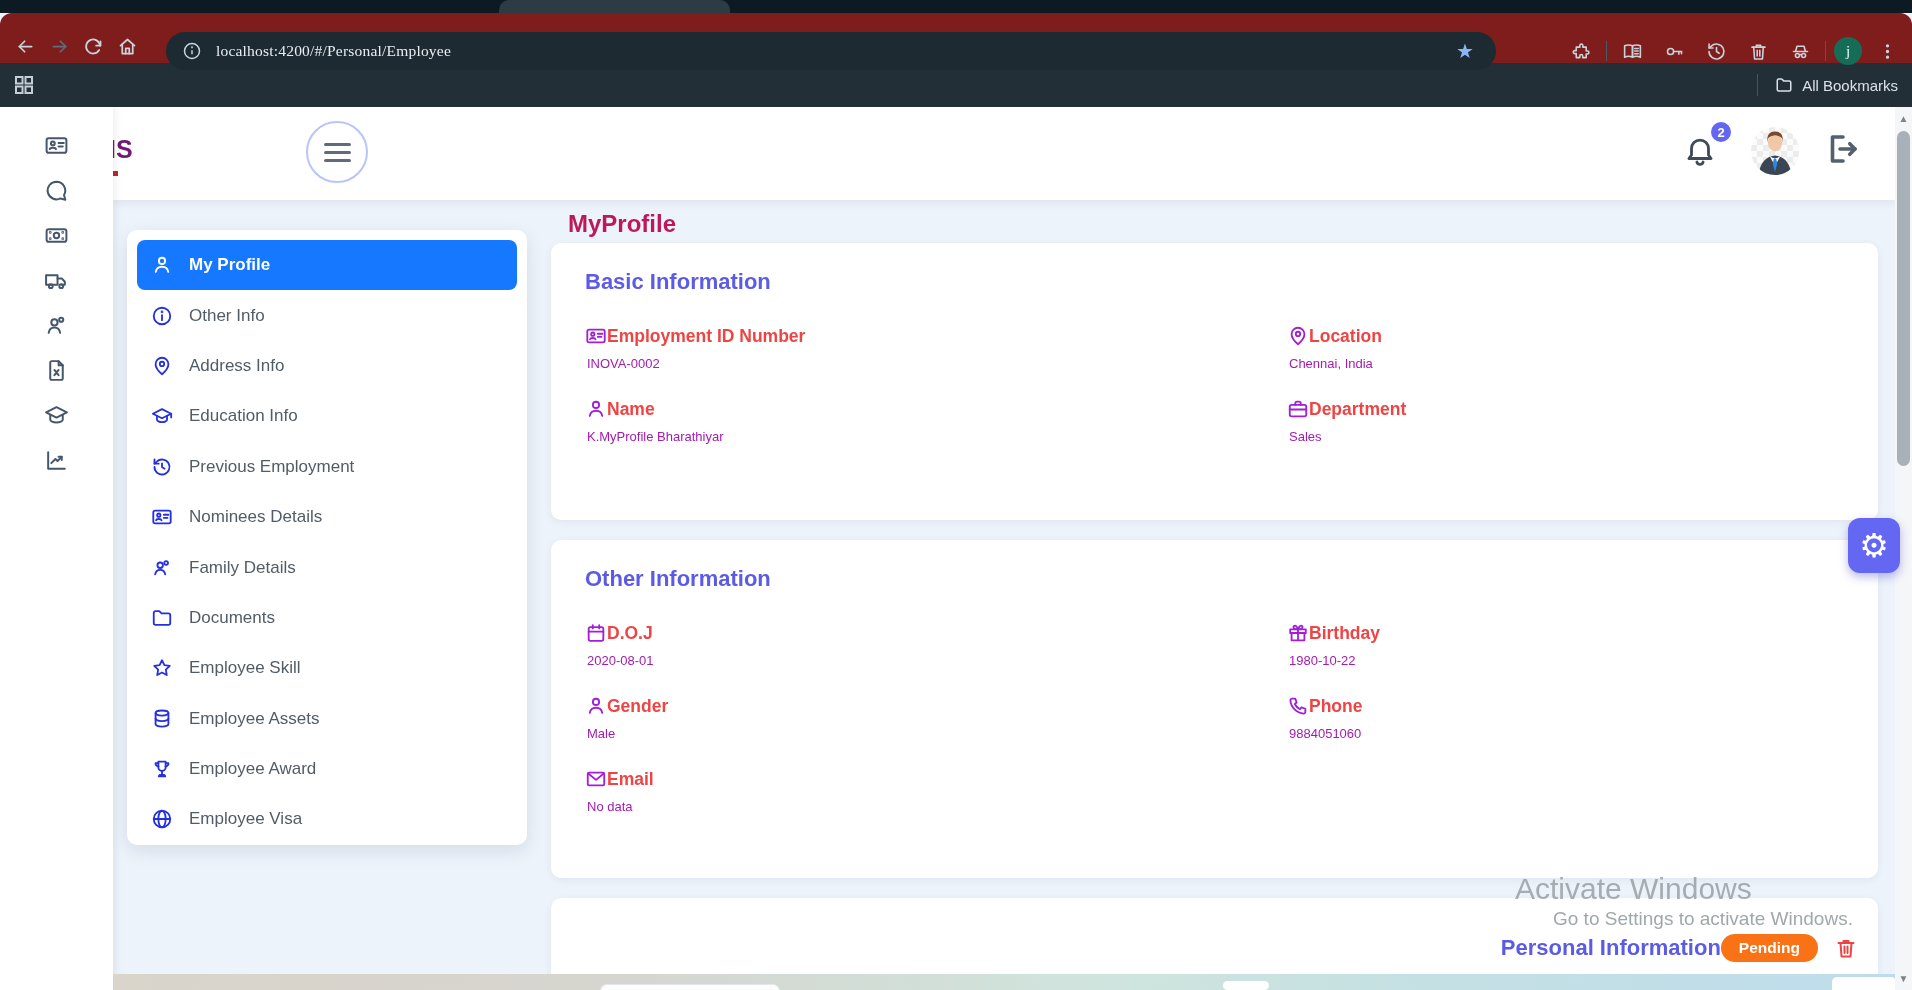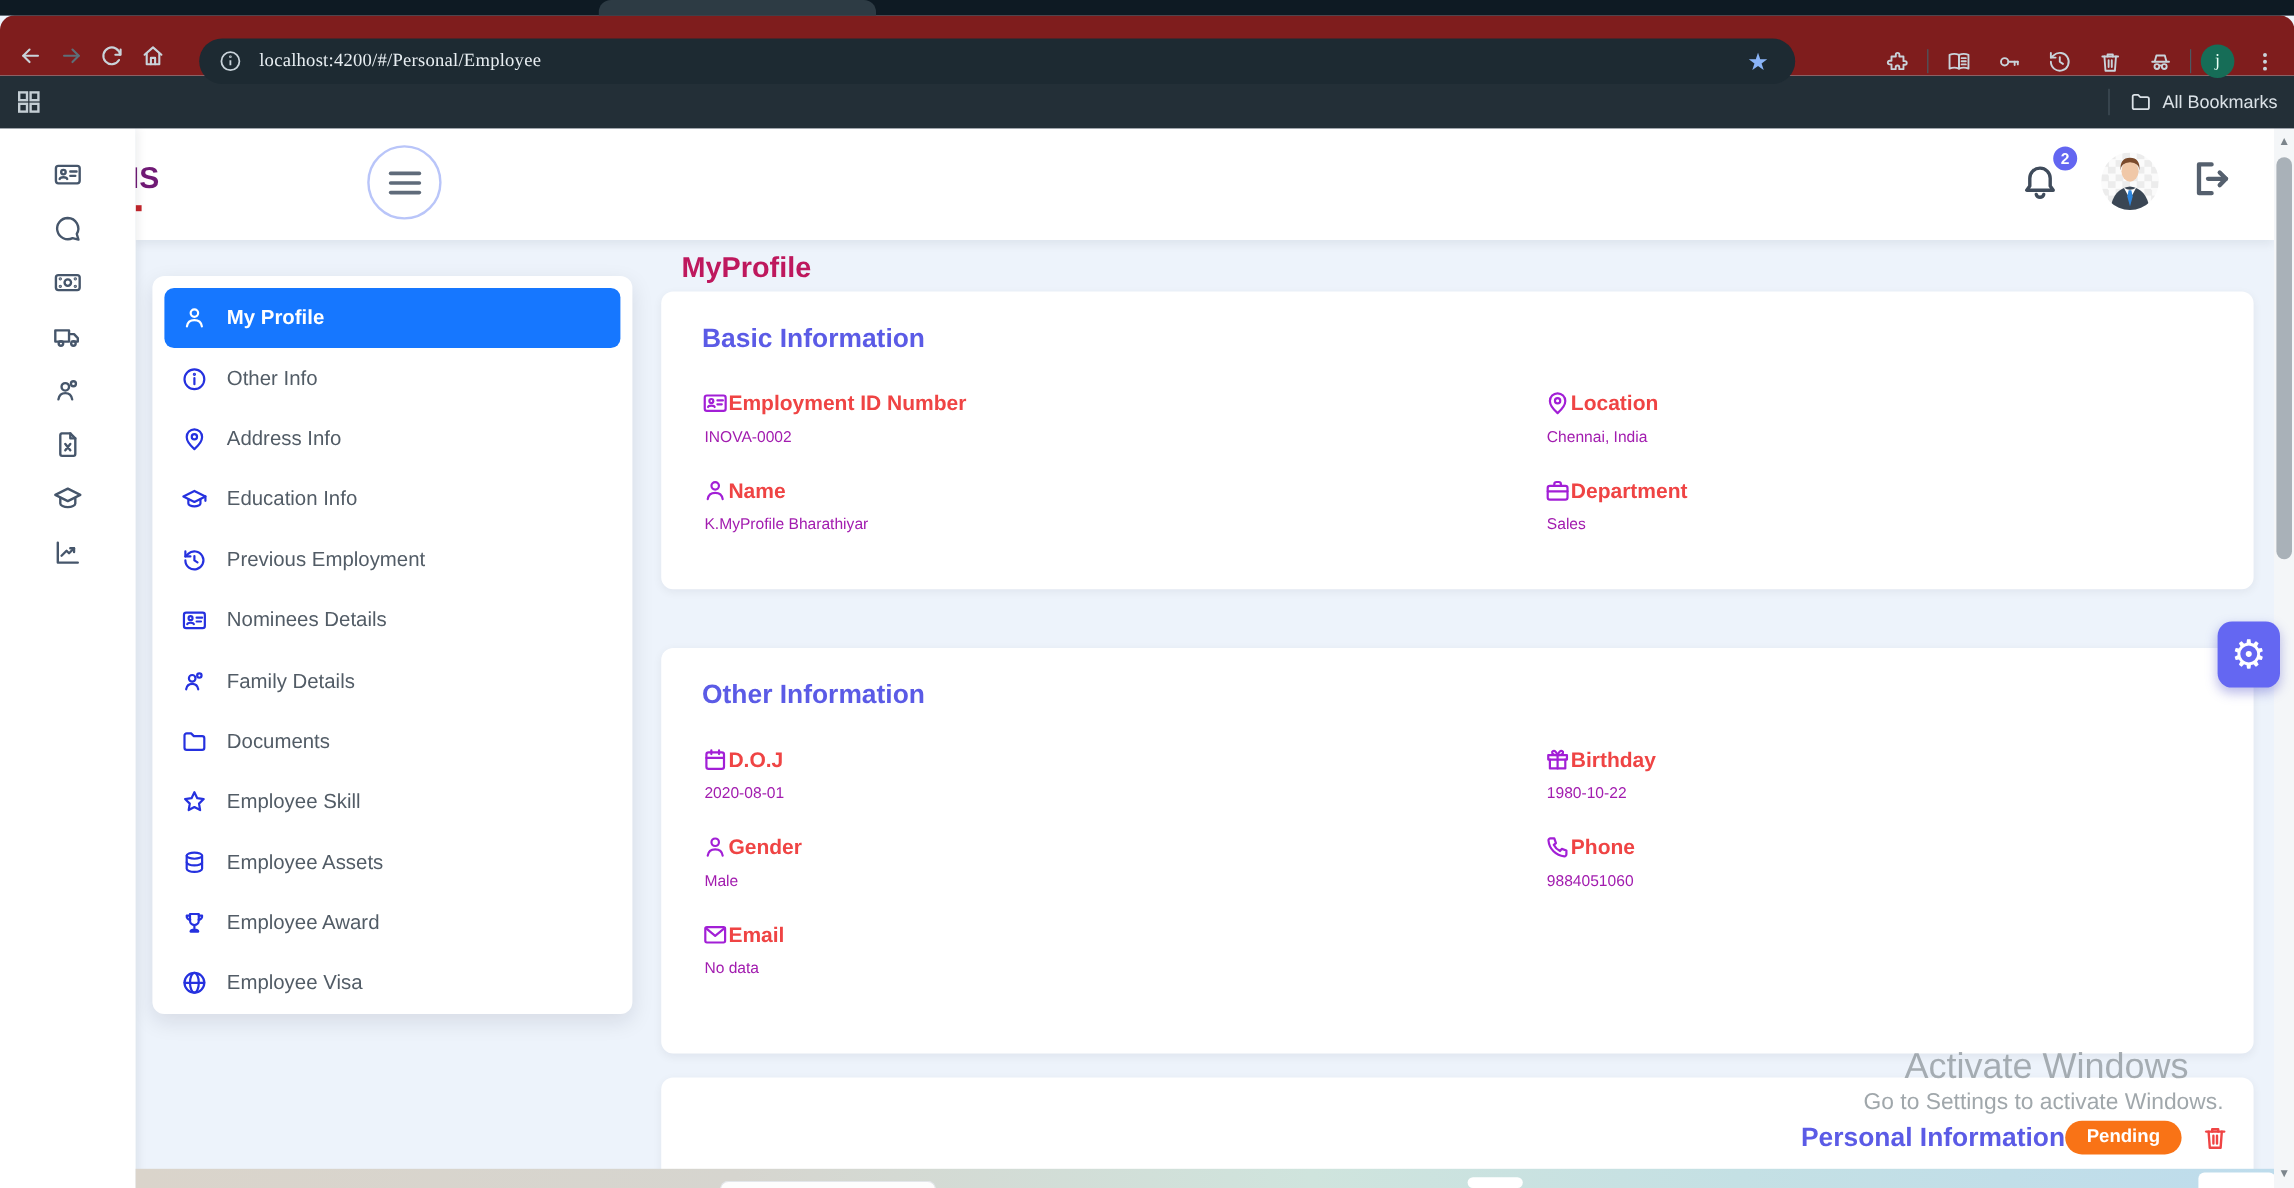--- a/index.html
+++ b/index.html
@@ -53,38 +53,38 @@
 
   
   .menucard { position:absolute; left:127px; top:230px; width:400px; height:615px; background:#fff; border-radius:10px; box-shadow:0 6px 18px rgba(16,24,40,.10); padding-top:9px; z-index:6; }
   .mi { height:50.4px; display:flex; align-items:center; gap:16px; padding-left:24px; font-size:17px; color:#525c66; cursor:pointer; }
   .mi svg { width:22px; height:22px; fill:none; stroke:#2531df; stroke-width:2; stroke-linecap:round; stroke-linejoin:round; flex:0 0 auto; }
   .mi.active { margin:1px 10px 0; padding-left:14px; border-radius:8px; background:#1677ff; color:#ffffff; font-weight:bold; }
   .mi.active svg { stroke:#ffffff; }
 
   
   .card { position:absolute; left:551px; width:1327px; background:#fff; border-radius:10px; box-shadow:0 2px 8px rgba(16,24,40,.06); z-index:4; }
-  .card1 { top:243px; height:248px; }
+  .card1 { top:243px; height:277px; }
   .card2 { top:540px; height:338px; }
   .card3 { top:898px; height:140px; }
   .sec-title { padding:26px 0 0 34px; font-size:22px; font-weight:bold; color:#5b5be6; }
   .fgrid { display:grid; grid-template-columns:702px 1fr; padding:30px 34px 0; }
   .fld { margin-bottom:27px; }
   .fld-label { display:flex; align-items:flex-end; gap:0; font-weight:bold; font-size:17.5px; color:#ef4444; }
   .fld-label svg { width:22px; height:22px; fill:none; stroke:#a21fd6; stroke-width:2; stroke-linecap:round; stroke-linejoin:round; }
   .fld-value { margin:9px 0 0 2px; font-size:13px; color:#a21caf; }
   .card3-head { display:flex; align-items:center; justify-content:flex-end; padding:36px 20px 0 34px; }
   .badge-row { display:flex; align-items:center; gap:16px; }
   .pending { background:#f97316; color:#fff; font-weight:bold; font-size:15.5px; padding:5px 18px; border-radius:15px; }
   .trash-red { width:24px; height:24px; color:#ef4444; }
   .trash-red svg { width:24px; height:24px; fill:none; stroke:currentColor; stroke-width:2; stroke-linecap:round; stroke-linejoin:round; }
 
   
   .gearbtn { position:absolute; left:1848px; top:518px; width:52px; height:55px; background:#6467f2; border-radius:12px; box-shadow:0 4px 10px rgba(80,80,200,.4); display:flex; align-items:center; justify-content:center; color:#fff; font-size:33px; z-index:30; }
-  .watermark1 { position:absolute; left:1587px; top:872px; font-size:30px; color:rgba(140,148,153,.75); z-index:25; }
+  .watermark1 { position:absolute; left:1515px; top:872px; font-size:30px; color:rgba(140,148,153,.75); z-index:25; }
   .watermark2 { position:absolute; left:1553px; top:908px; font-size:19px; color:rgba(150,157,162,.9); z-index:25; }
   .bottomstrip { position:absolute; left:113px; top:974px; width:1782px; height:16px; z-index:26;
                  background:linear-gradient(90deg,#dad4cb 0%,#d6d5cf 28%,#cfe4dd 55%,#c4e0e4 75%,#bedcec 100%); }
   .peek1 { position:absolute; left:487px; top:10px; width:180px; height:12px; background:#fdfdfd; border:1px solid #e3e6ea; border-bottom:none; border-radius:7px 7px 0 0; }
   .peek2 { position:absolute; left:1110px; top:7px; width:46px; height:9px; background:#ffffff; border-radius:5px; }
   .peek3 { position:absolute; left:1719px; top:3px; width:64px; height:13px; background:#ffffff; border-radius:5px 5px 0 0; }
 
   .scrollbar { position:absolute; right:0; top:107px; width:17px; height:883px; background:#f4f6f8; z-index:28; }
   .sb-arrow { position:absolute; left:0; width:17px; text-align:center; font-size:10px; color:#7c858c; }
   .sb-up { top:6px; } .sb-down { bottom:6px; }

